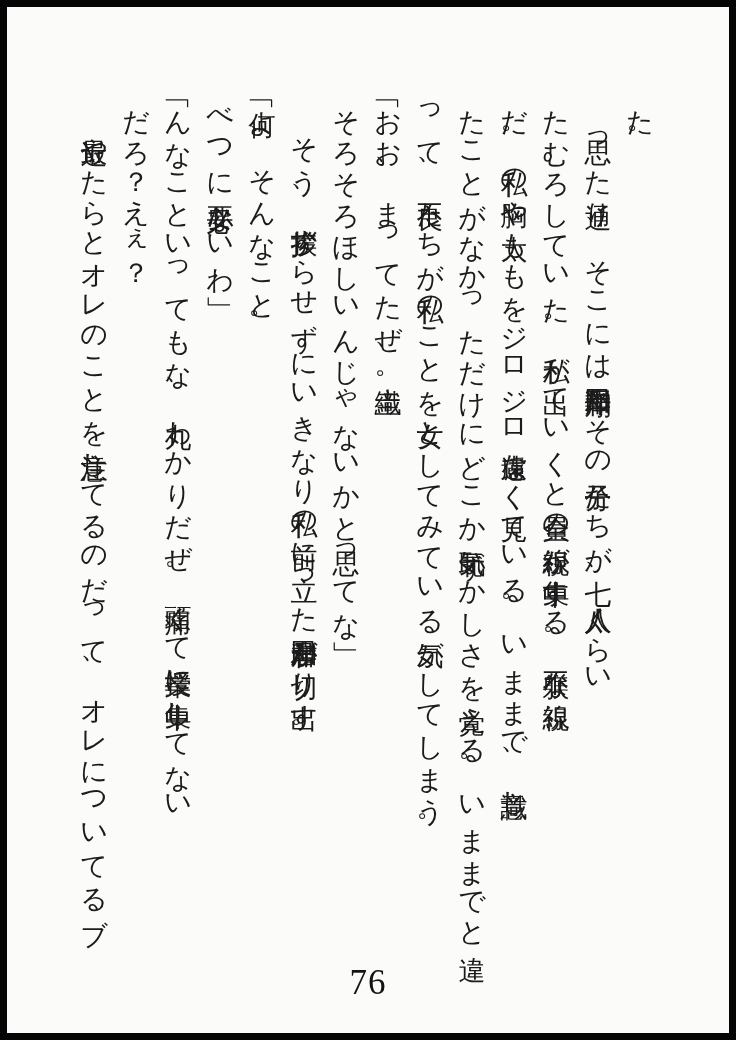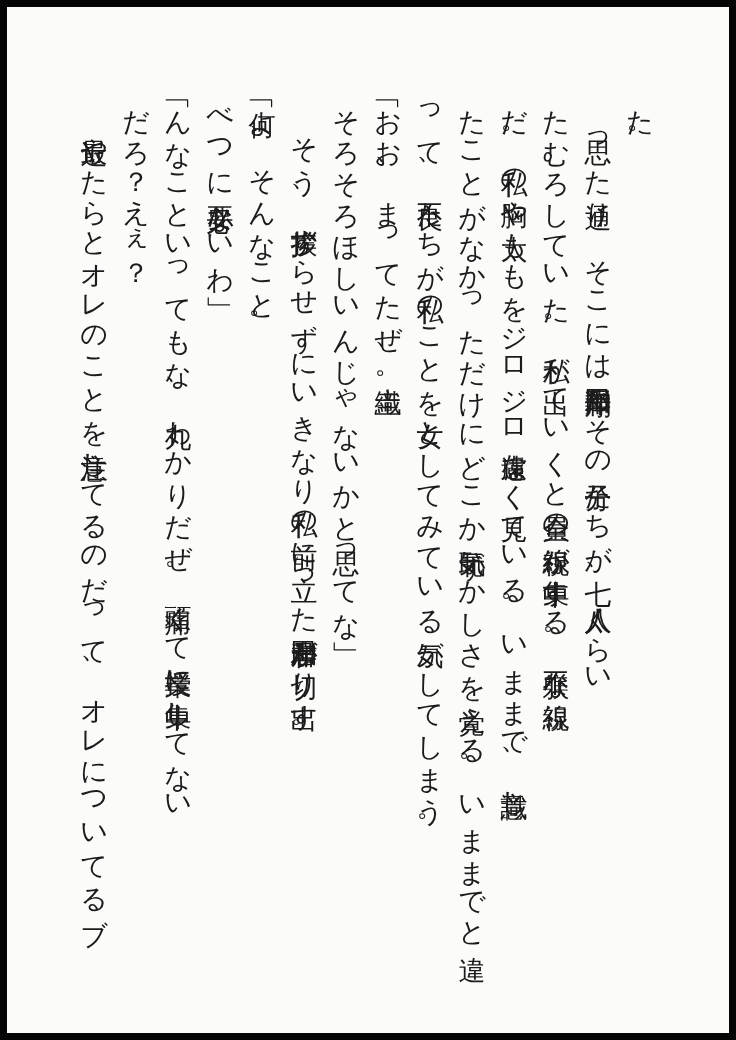--- a/index.html
+++ b/index.html
@@ -57,13 +57,14 @@
     <div class="tcol">って、不良たちが私のことを女としてみている気がしてしまう。</div>
     <div class="tcol">「おお、まってたぜ、圭織。</div>
     <div class="tcol">そろそろほしいんじゃないかと思ってな」</div>
     <div class="tcol">　そう、挨拶すらせずにいきなり私の前に立った岸和田君が切り出す。</div>
     <div class="tcol">「何よ、そんなこと。</div>
     <div class="tcol">べつに必要ないわ」</div>
     <div class="tcol">「んなこといってもな、丸わかりだぜ。頭痛くて授業に集中してない</div>
     <div class="tcol">だろ？えぇ？</div>
     <div class="tcol">　最近やたらとオレのことを注意してるのだって、オレについてるブ</div>
   </div>
+  <div class="page-number">76</div>
 </div>
 
 </body></html>

